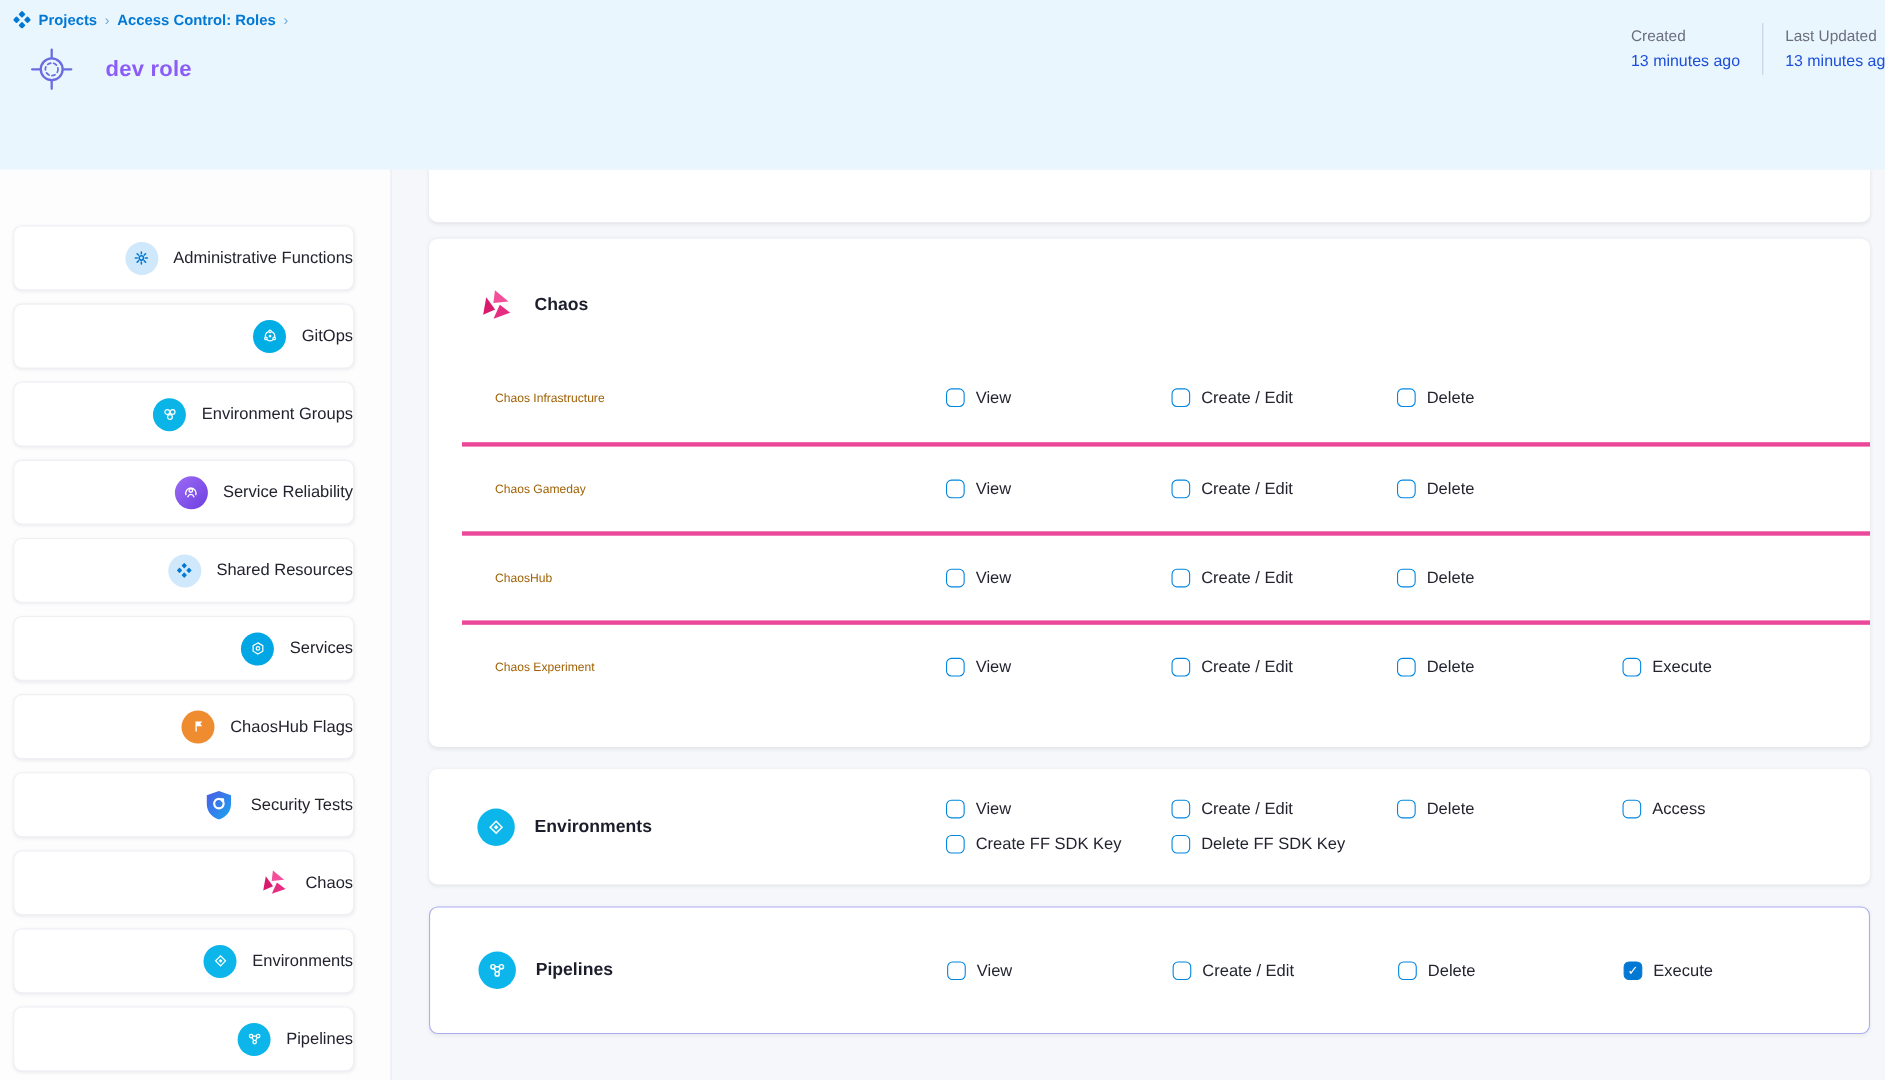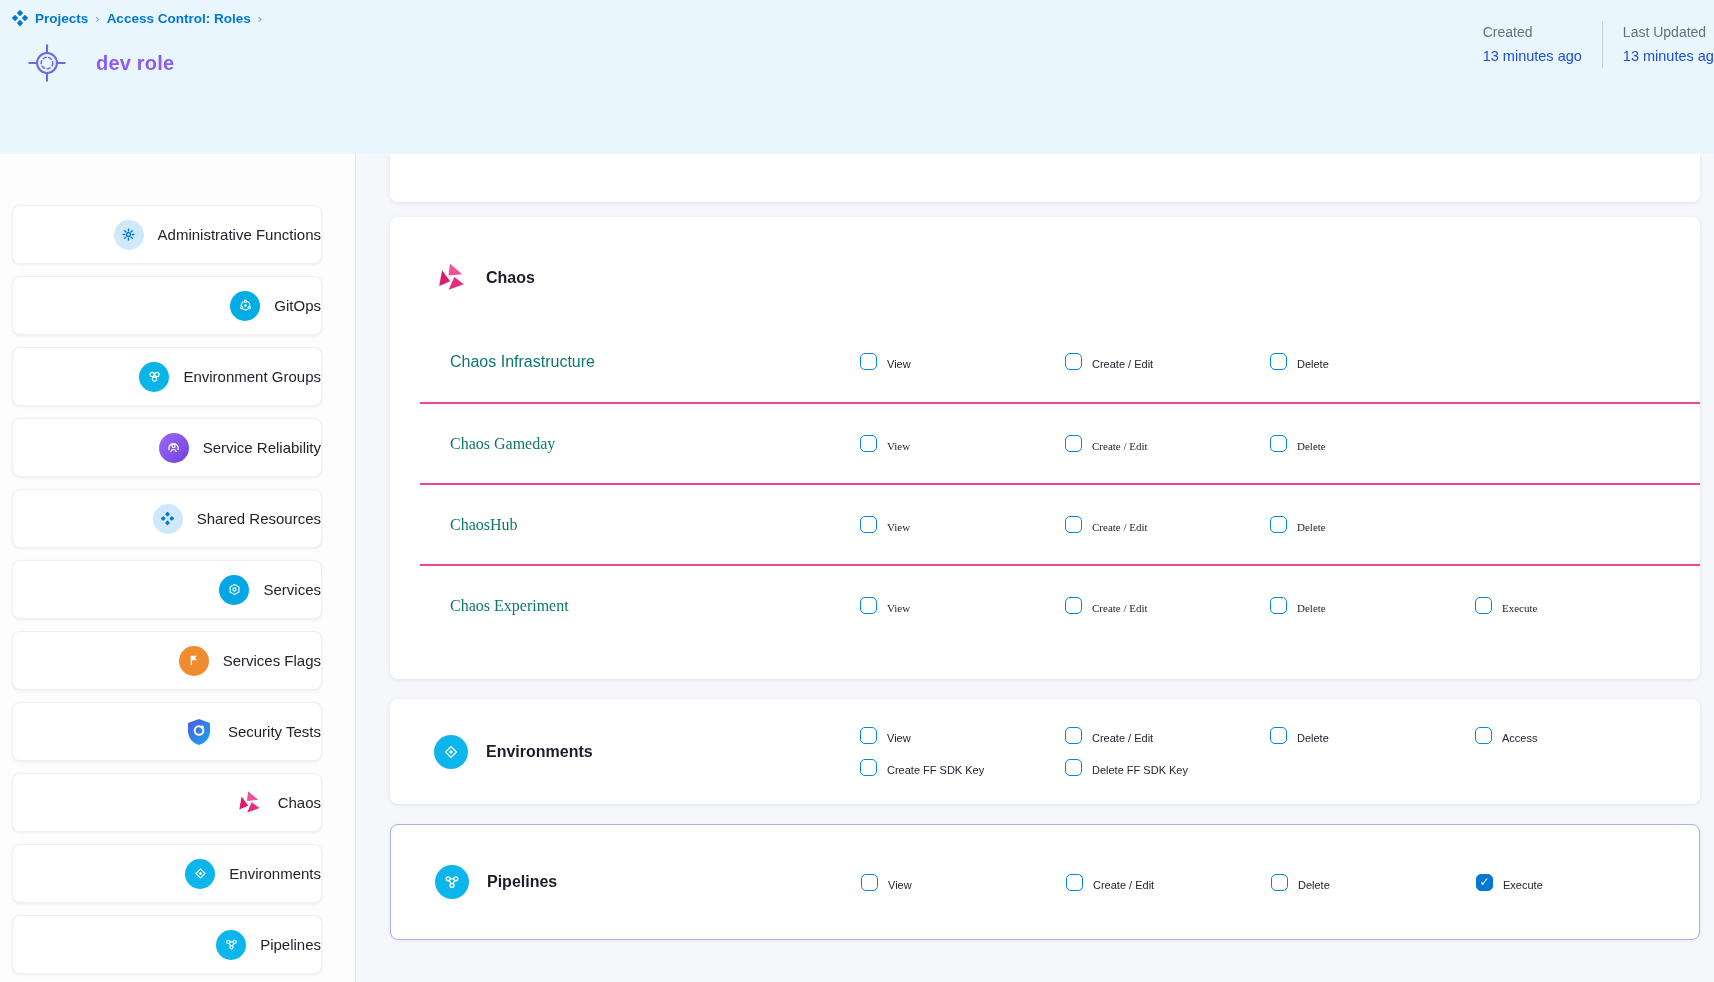--- a/index.html
+++ b/index.html
@@ -79,36 +79,36 @@
   .section-card.selected { border:1px solid #abaef0; box-shadow:0 1px 4px rgba(40,41,61,.06); }
 
   .sec-head { display:flex; align-items:center; gap:18px; padding:44px 0 26px 44px; }
   .sec-title { font-size:16px; font-weight:700; color:#1c1d2b; margin:0; }
 
   .rows { margin-left:30px; }
   .prow {
     display:grid; grid-template-columns:410px 205px 205px 205px auto;
     align-items:center; min-height:81px; padding-left:30px;
   }
-  .rows .prow + .prow { border-top:2px solid #ec4899;font-family:Liberation Serif, serif; }
+  .rows .prow + .prow { border-top:4px solid #ec4899; }
   .rows { padding-bottom:8px; }
   .section-card.chaos { padding-bottom:26px; }
-  .rlabel { font-size:16px; color:#0f766e; }
+  .rlabel { font-size:11px; color:#a16207; }
 
   .head-row { display:grid; grid-template-columns:426px 1fr; align-items:center; padding-left:44px; }
   .head-row .sec-head-inline { display:flex; align-items:center; gap:18px; }
   .plines { display:flex; flex-direction:column; gap:15px; }
   .pline { display:grid; grid-template-columns:205px 205px 205px auto; align-items:center; }
   .section-card.env { padding:28px 0; }
   .section-card.pipe { padding:40px 0; }
 
   .pcells { display:contents; }
 
   
-  .perm { display:inline-flex; align-items:flex-end; gap:10px; font-size:11px; color:#23242f; cursor:pointer; white-space:nowrap; }
+  .perm { display:inline-flex; align-items:flex-start; gap:10px; font-size:15px; color:#23242f; cursor:pointer; white-space:nowrap; }
   .cb {
     width:17px; height:17px; border:1.7px solid #0286e0; border-radius:5px;
     background:#fff; display:inline-flex; align-items:center; justify-content:center;
     font-size:12px; font-weight:bold; color:#fff; flex:none;
   }
   .perm.checked .cb { background:#0278d5; border-color:#0278d5; }
   .perm.checked .cb::after { content:"✓"; }
 </style>
 </head>
 <body>
@@ -235,21 +235,21 @@
     <span class="side-label">Services</span>
   </div>
         <div class="side-card">
     <span class="bubble ic-feature-flags-icon">
             <svg viewBox="0 0 16 16">
               <g fill="#fff">
                 <path d="M5 3 h6.6 l-1.9 2.3 1.9 2.3 H6.3 V12.9 H5 Z"></path>
               </g>
             </svg>
           </span>
-    <span class="side-label">Services Flags</span>
+    <span class="side-label">ChaosHub Flags</span>
   </div>
         <div class="side-card">
     <span class="bubble ic-security-tests-icon">
             <svg viewBox="0 0 30 30">
               <defs>
                 <linearGradient id="sg1" x1="0" y1="0" x2="1" y2="1">
                   <stop offset="0" stop-color="#4d5be6"></stop>
                   <stop offset="1" stop-color="#18a6f0"></stop>
                 </linearGradient>
               </defs>

